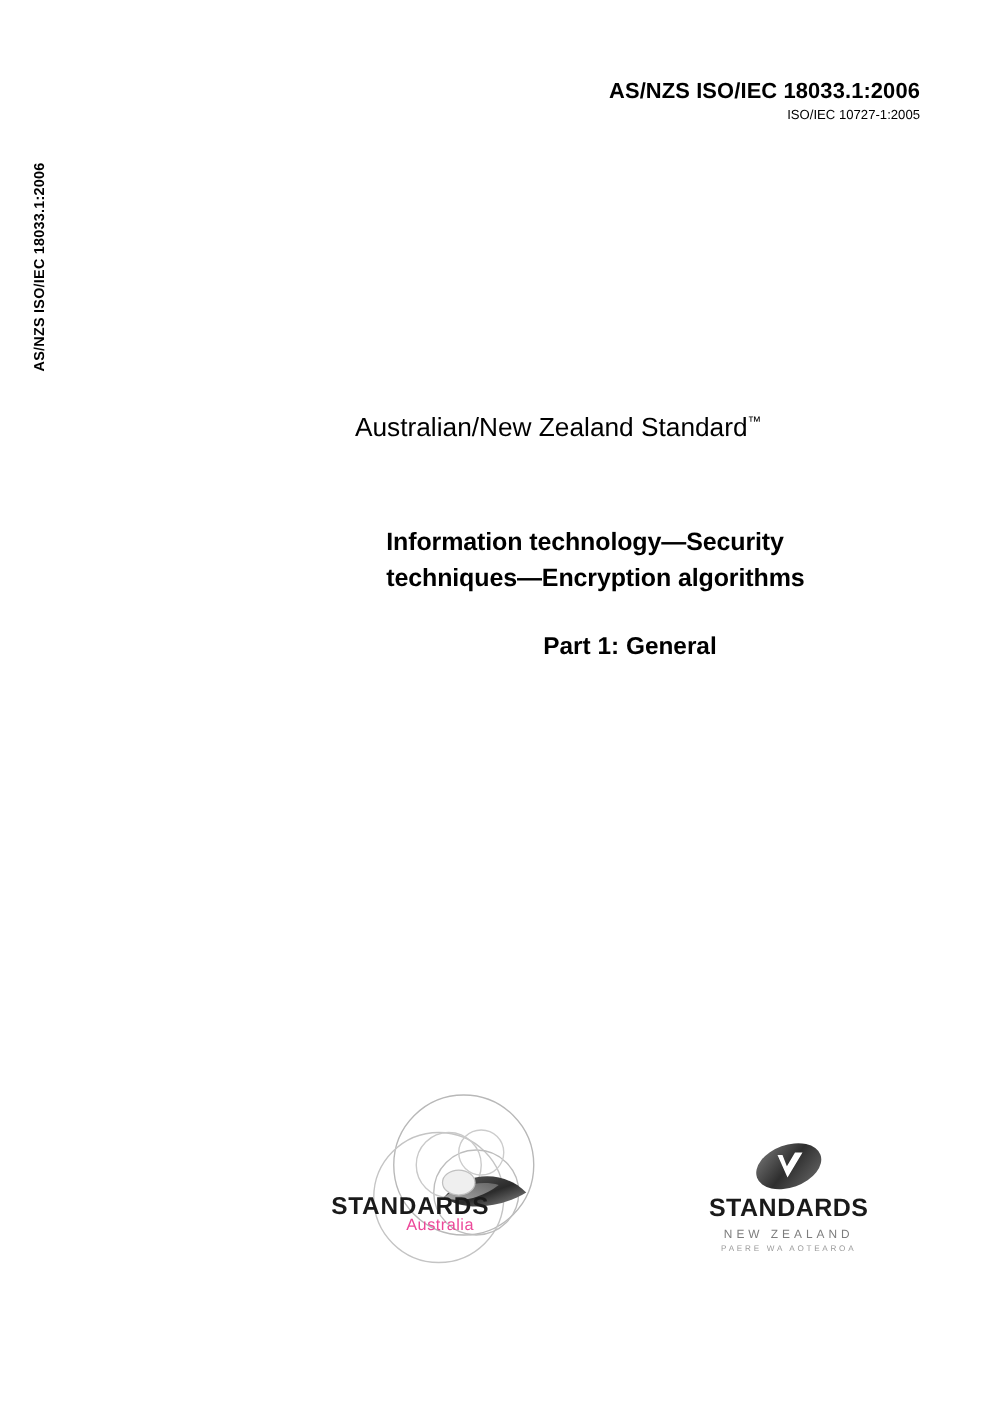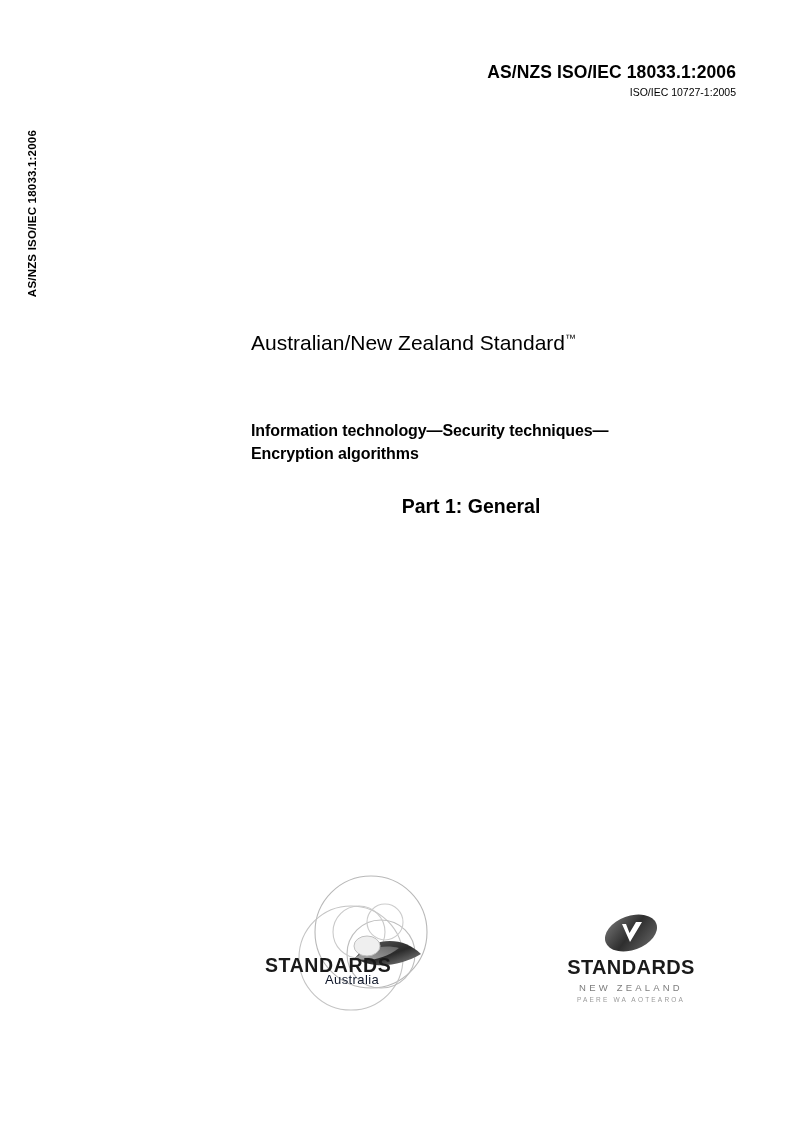--- a/index.html
+++ b/index.html
@@ -57,41 +57,42 @@
     transform: rotate(-90deg) translate(-100%, -50%);
     white-space: nowrap;
     font-size: 11.5px;
     font-weight: bold;
     letter-spacing: 0.2px;
   }
 
   
   .title-block {
     position: absolute;
-    left: 251px;
+    left: 284px;
     top: 330px;
     width: 440px;
   }
   .std-type {
     font-size: 21px;
     font-weight: normal;
     line-height: 1.25;
     white-space: nowrap;
   }
   .std-type sup {
     font-size: 11px;
     vertical-align: super;
     line-height: 0;
   }
   .std-title {
     margin-top: 64px;
-    font-size: 16px;
+    font-size: 20px;
     font-weight: bold;
     line-height: 1.42;
     letter-spacing: -0.1px;
+    margin-left: 25px;
   }
   .std-part {
     margin-top: 28px;
     font-size: 19.5px;
     font-weight: bold;
     line-height: 1.3;
     text-align: center;
   }
 
   
@@ -112,21 +113,21 @@
     letter-spacing: 0.6px;
     color: #1a1a1a;
   }
   .logo-sa .sa-sub {
     position: absolute;
     left: 62px;
     top: 110px;
     font-size: 13px;
     font-weight: normal;
     letter-spacing: 0.4px;
-    color: #0f172a;
+    color: #ec4899;
   }
 
   .logo-nz {
     position: absolute;
     left: 556px;
     top: 912px;
     width: 150px;
     height: 100px;
     text-align: center;
   }

